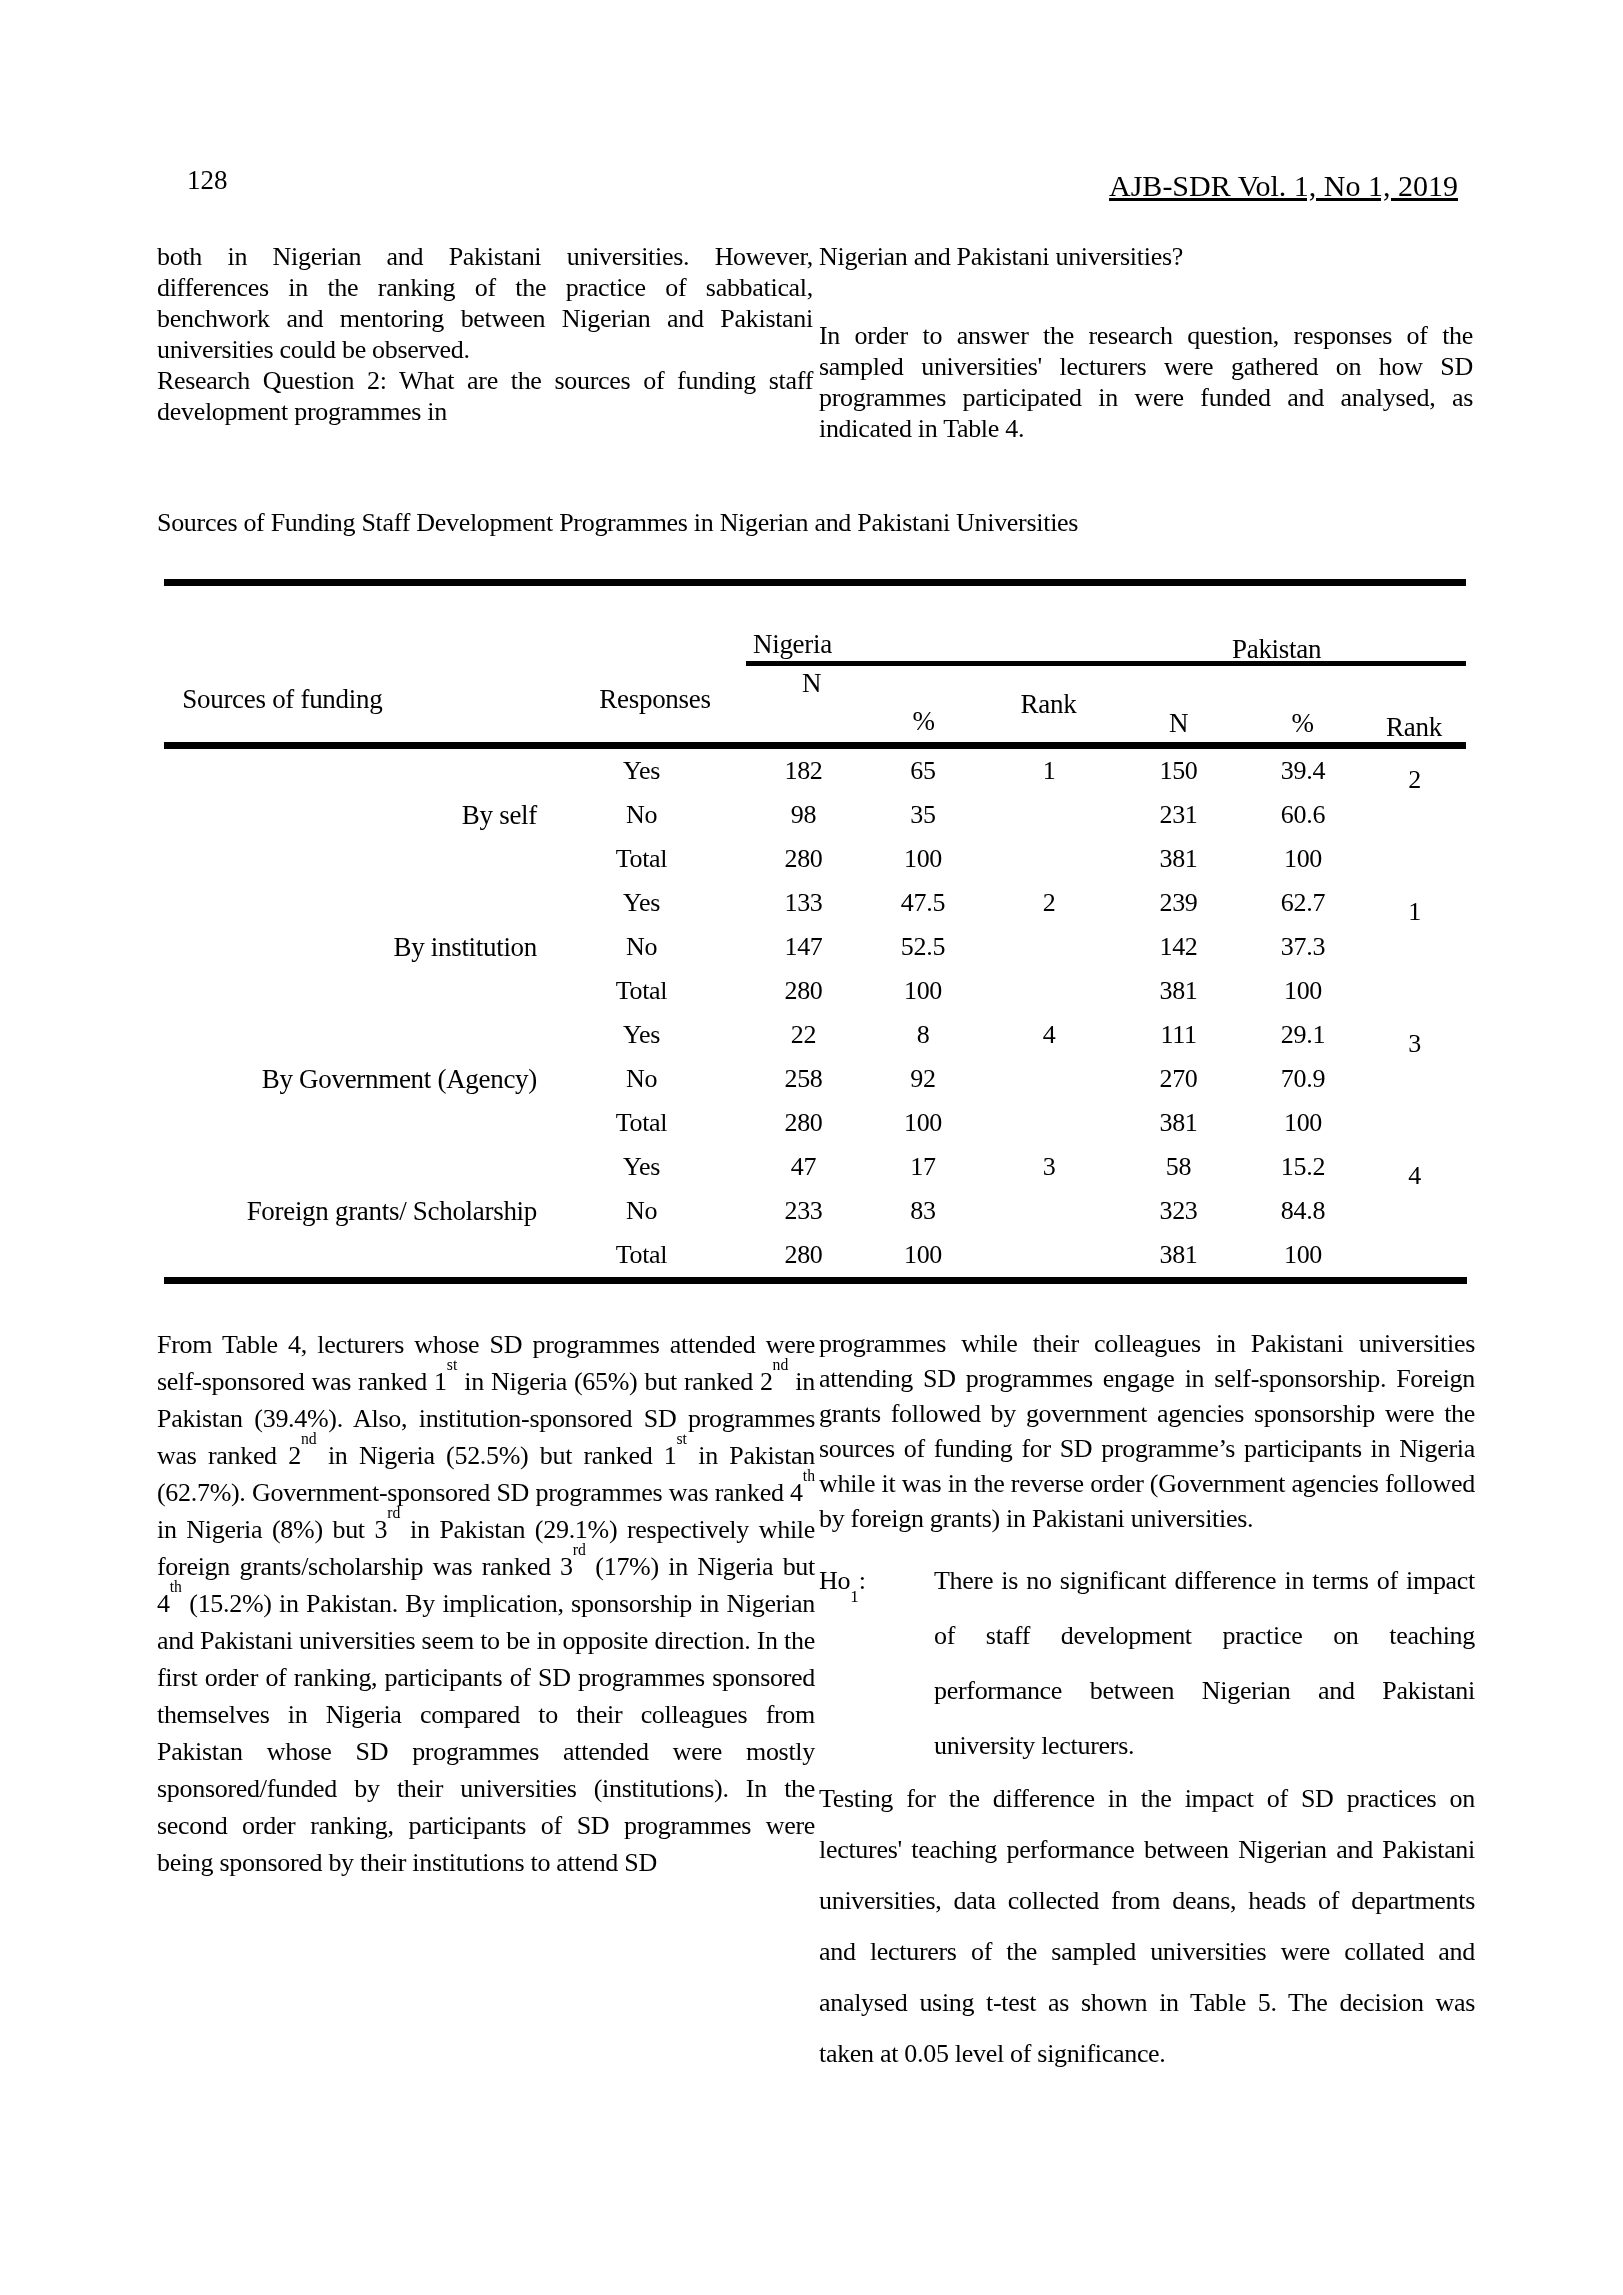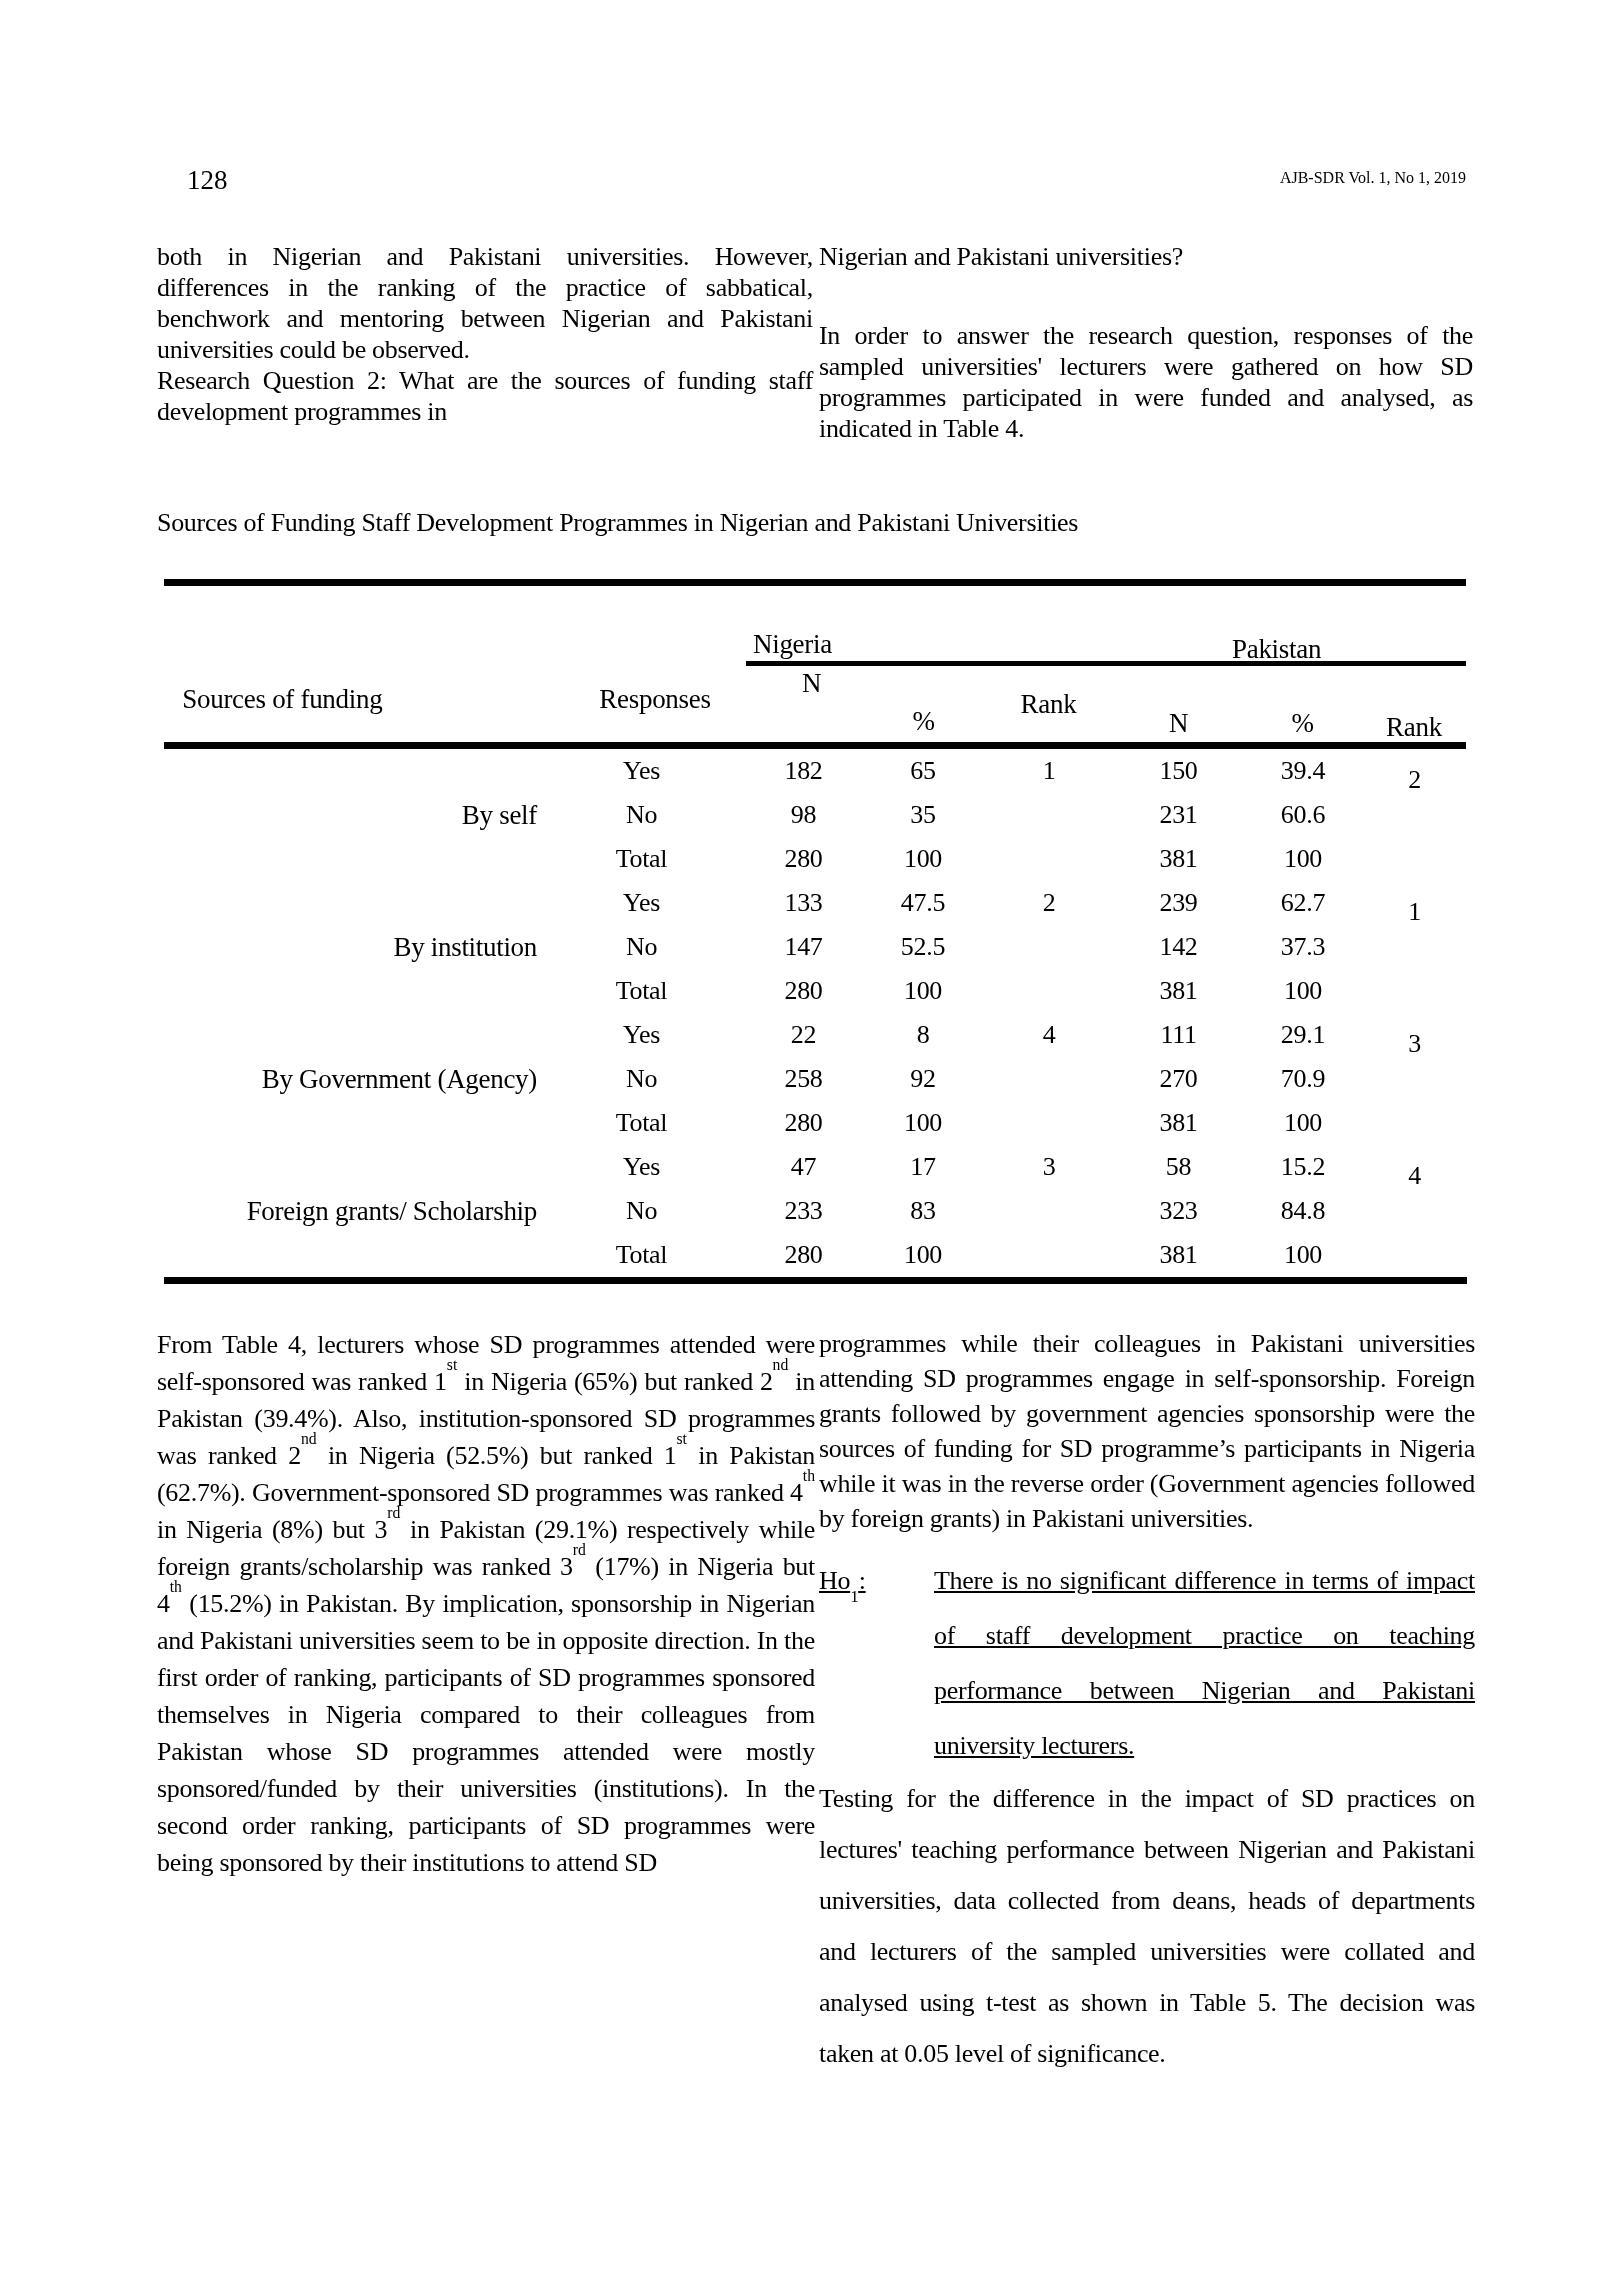--- a/index.html
+++ b/index.html
@@ -6,21 +6,21 @@
   .page {
     position:relative;
     width:1623px; height:2295px;
     background:#ffffff;
     font-family:"Liberation Serif", serif;
     color:#000;
     overflow:hidden;
   }
   .running-head { position:absolute; top:165px; left:177px; right:157px; }
   .page-number { position:absolute; left:10px; top:0; font-size:27px; }
-  .journal-ref { position:absolute; right:0; top:3.9px; font-size:16px; white-space:nowrap; }
+  .journal-ref { position:absolute; right:8px; top:3.9px; font-size:30px; white-space:nowrap;text-decoration:underline; }
 
   .col { position:absolute; font-size:26px; line-height:31px; letter-spacing:-0.3px; }
   .justify { text-align:justify; }
   #intro-left  { left:157px;  top:241px; width:656px; }
   #intro-right { left:819px; top:241px; width:654px; }
   #intro-right .para { margin-top:48px; }
 
   .caption { position:absolute; left:157px; top:501px; font-size:26px; line-height:34px; letter-spacing:-0.3px; }
   .caption .cap-title { margin-top:5.2px; }
 
@@ -51,21 +51,21 @@
     height:44px; padding:0; font-size:26px; text-align:center;
     vertical-align:middle; letter-spacing:-0.3px;
   }
   table.data td.rowhead {
     text-align:right; padding-left:18.3px; font-size:27px; line-height:37px;
   }
   table.data td.pakrank span { position:relative; top:9.2px; display:inline-block; }
 
   #disc-left  { left:157px;  top:1326px; width:658px; line-height:37px; }
   #disc-right { left:819px; top:1326px; width:656px; line-height:35px; }
-  .ho-row { display:flex; margin-top:17px; line-height:55px;text-decoration:underline; }
+  .ho-row { display:flex; margin-top:17px; line-height:55px; }
   .ho-label { flex:0 0 115px; }
   .ho-text { flex:1; text-align:justify; }
   .testing { line-height:51px; }
 
   sup { font-size:15.7px; line-height:0; position:relative; top:-10.5px; letter-spacing:0; }
   sub { font-size:17px; line-height:0; position:relative; top:6.5px; letter-spacing:0; }
 </style>
 </head>
 <body>
 

